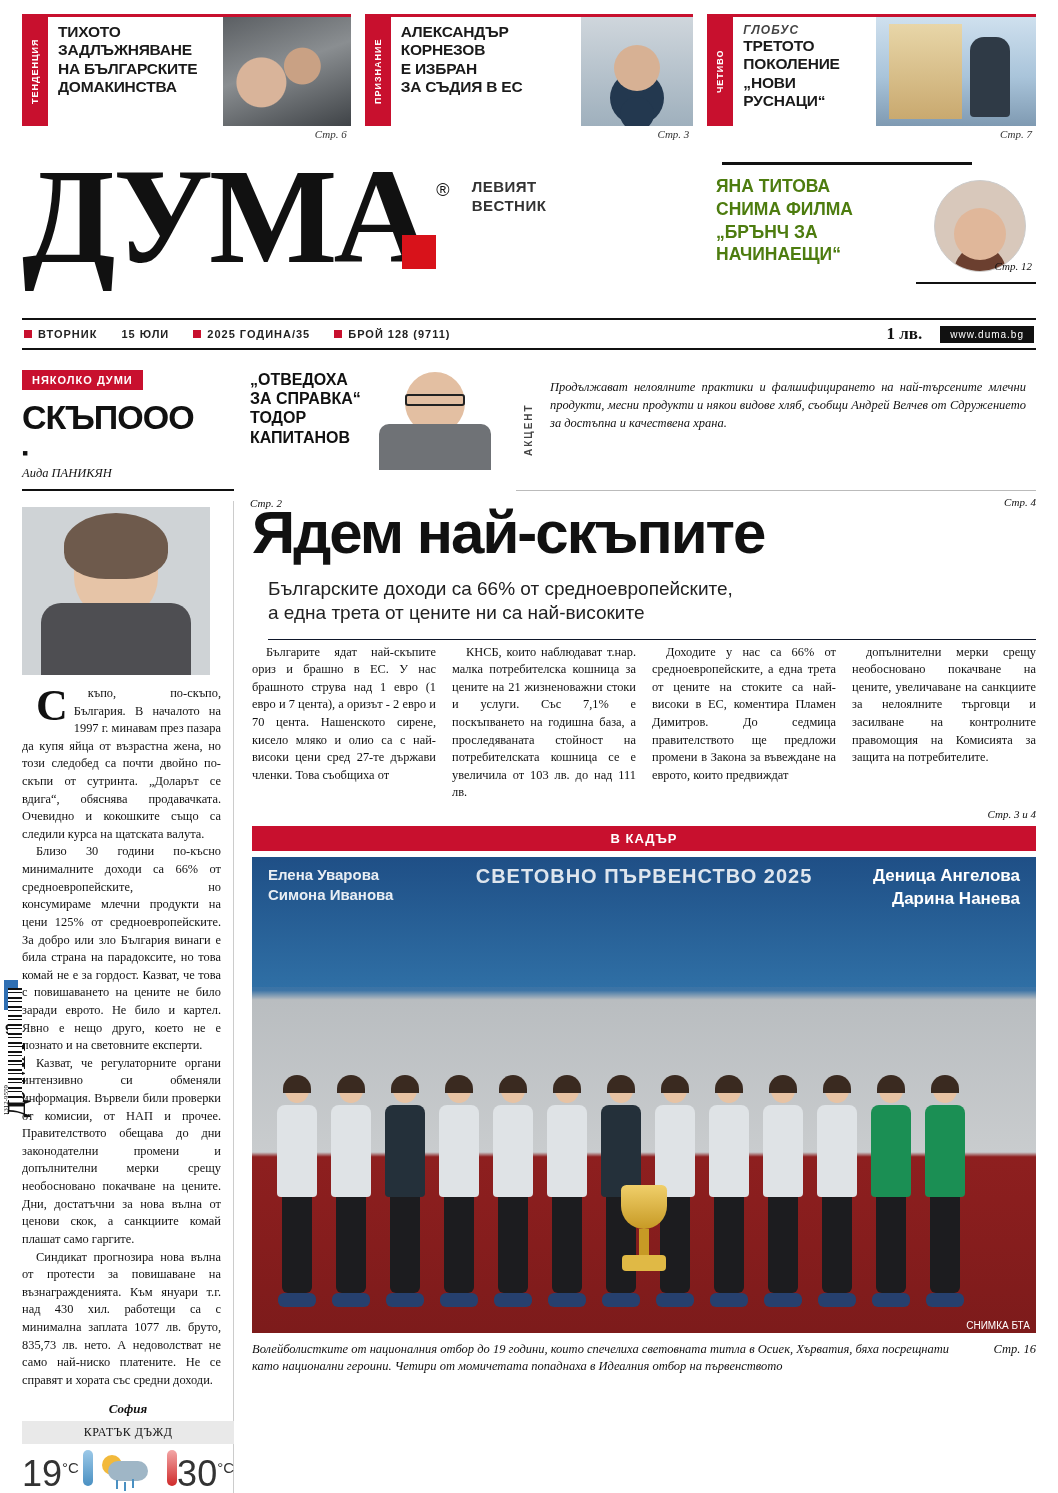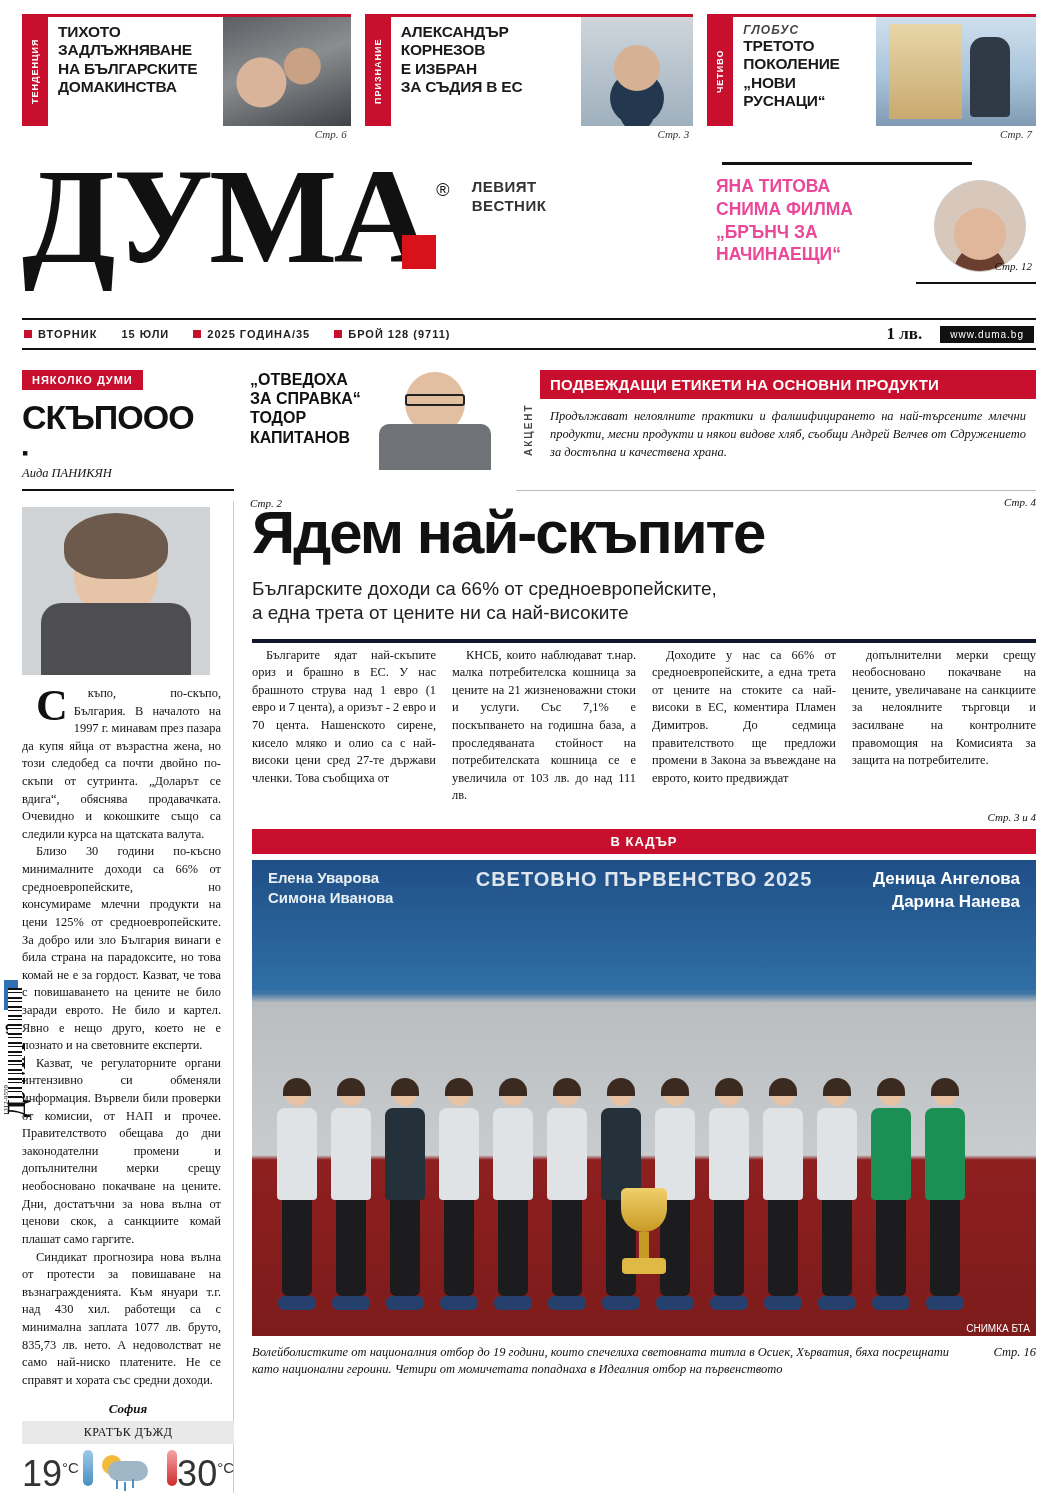--- a/index.html
+++ b/index.html
@@ -64,21 +64,21 @@
   .logo-red { position:absolute; right:-8px; bottom:10px; width:34px; height:34px; background:#d8121a; }
   .left-paper {
     margin-left:44px; margin-top:24px;
     font-family:"Liberation Sans", sans-serif; font-size:15px; font-weight:bold;
     color:#333; line-height:1.25; letter-spacing:0.5px;
   }
   .promo { margin-left:auto; width:320px; position:relative; padding-top:8px; }
   .promo-rule { border-top:3px solid #111; width:250px; margin-left:6px; }
   .promo-txt {
     font-family:"Liberation Sans", sans-serif; font-weight:bold; font-size:17.5px;
-    line-height:1.3; color:#ec4899; margin-top:10px; width:190px;
+    line-height:1.3; color:#4d7c0f; margin-top:10px; width:190px;
   }
   .promo-av { position:absolute; right:10px; top:26px; width:92px; height:92px; border-radius:50%;
     overflow:hidden; background:#d8c8bb; border:1px solid #ccc; }
   .promo-av::after{ content:""; position:absolute; left:50%; top:30%; width:52px; height:52px;
     border-radius:50%; background:#e0b79a; transform:translateX(-50%); box-shadow:0 38px 0 0 #6b3f2f; }
   .promo-page { position:absolute; right:4px; bottom:-6px; font-style:italic; font-size:11px; }
   .promo-underline{ position:absolute; right:0; bottom:-18px; width:120px; border-top:2px solid #111;}
 
   
   .datebar { display:flex; align-items:center; gap:0; border-top:2px solid #111; border-bottom:2px solid #111;
@@ -129,21 +129,21 @@
   .portrait .hair{position:absolute;left:50%;top:6px;width:104px;height:66px;border-radius:50% 50% 40% 40%;
     background:#6e5a4c;transform:translateX(-50%);}
   .lead-body { font-size:12.4px; line-height:1.42; text-align:justify; hyphens:auto; }
   .lead-body p { margin:0 0 0 0; text-indent:14px; }
   .dropcap { float:left; font-size:44px; line-height:34px; padding:4px 6px 0 0; font-weight:bold; }
 
   .col-right { flex:1; }
   .headline { font-family:"Liberation Sans",sans-serif; font-weight:bold; font-size:60px; line-height:1.0;
     letter-spacing:-2px; margin:2px 0 0 0; color:#111; }
   .subhead { font-family:"Liberation Sans",sans-serif; font-size:19px; line-height:1.25; margin-top:14px; color:#222;
-     border-bottom:4px solid #0f172a; padding-bottom:14px;}
+     border-bottom:1px solid #0f172a; padding-bottom:14px;margin-left:16px;}
   .cols4 { display:flex; gap:16px; margin-top:4px; }
   .cols4 .c { flex:1; font-size:12.4px; line-height:1.42; text-align:justify; hyphens:auto;}
   .cols4 .c p { margin:0; text-indent:14px; }
   .page-ref { text-align:right; font-style:italic; font-size:11px; margin-top:6px; }
 
   .vkadar { background:#c8102e; color:#fff; text-align:center; font-family:"Liberation Sans",sans-serif;
     font-weight:bold; font-size:13px; letter-spacing:1px; padding:5px 0; margin-top:6px; }
   .bigphoto { height:476px; margin-top:6px; position:relative; overflow:hidden;
     background:linear-gradient(180deg,#2b5d8f 0%, #3c74a6 28%, #b9bdc0 30%, #c9ccce 62%, #8e1f1f 63%, #7d1b1b 100%); }
   .bigphoto .banner { position:absolute; left:0; right:0; top:0; height:130px;
@@ -311,21 +311,20 @@
       </div>
       <div class="s2-face">
         <div class="s2-glasses"></div>
       </div>
       <div class="s2-page">Стр. 2</div>
     </div>
 
     <div class="s2-col3">
       <div class="akcent">АКЦЕНТ</div>
       <div class="akcent-body">
-        <div class="akcent-head">ПОДВЕЖДАЩИ ЕТИКЕТИ НА ОСНОВНИ ПРОДУКТИ</div>
         <div class="akcent-txt">Продължават нелоялните практики и фалшифицирането на най-търсените млечни продукти, месни продукти и някои видове хляб, съобщи Андрей Велчев от Сдружението за достъпна и качествена храна.</div>
       </div>
       <div class="s2-page r">Стр. 4</div>
     </div>
   </div>
 
   <div class="main">
 
     <div class="col-left">
       <div class="portrait">

